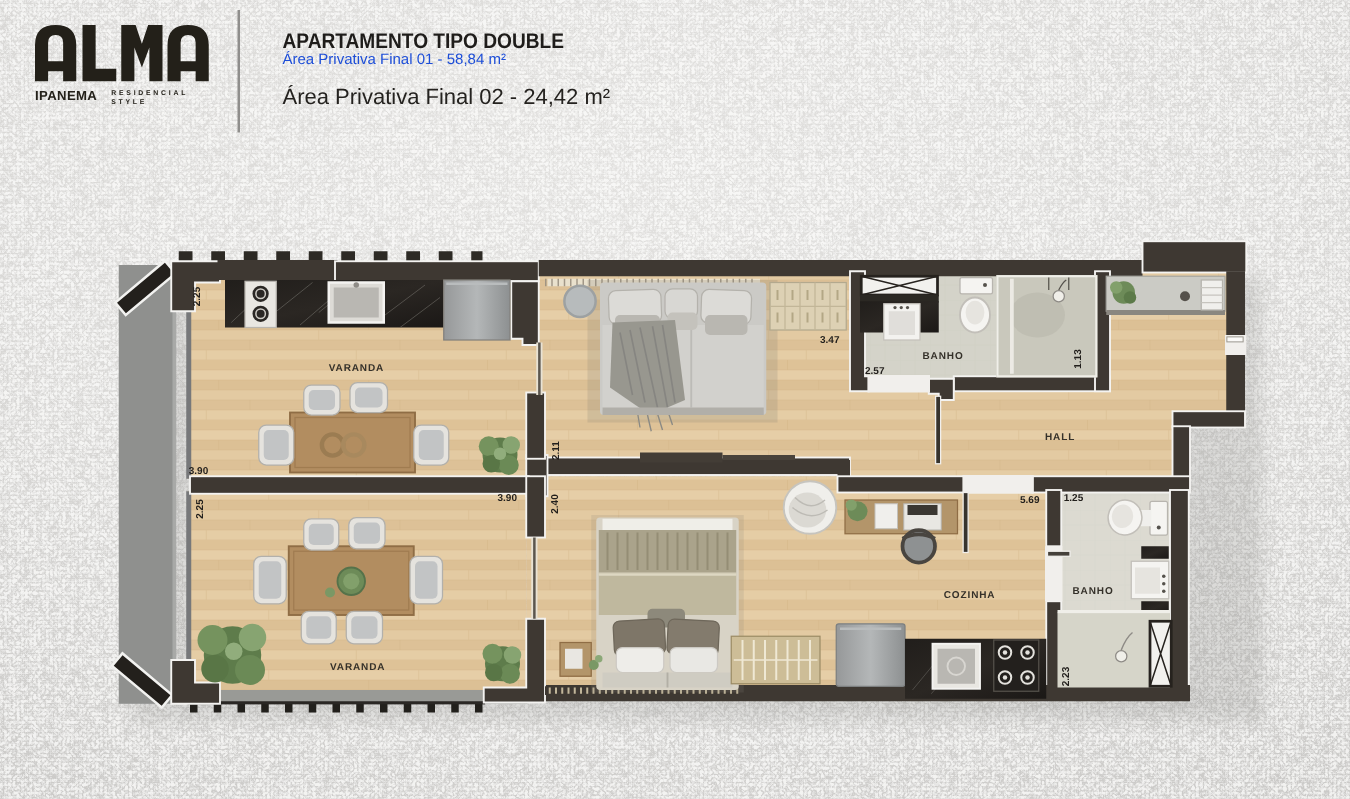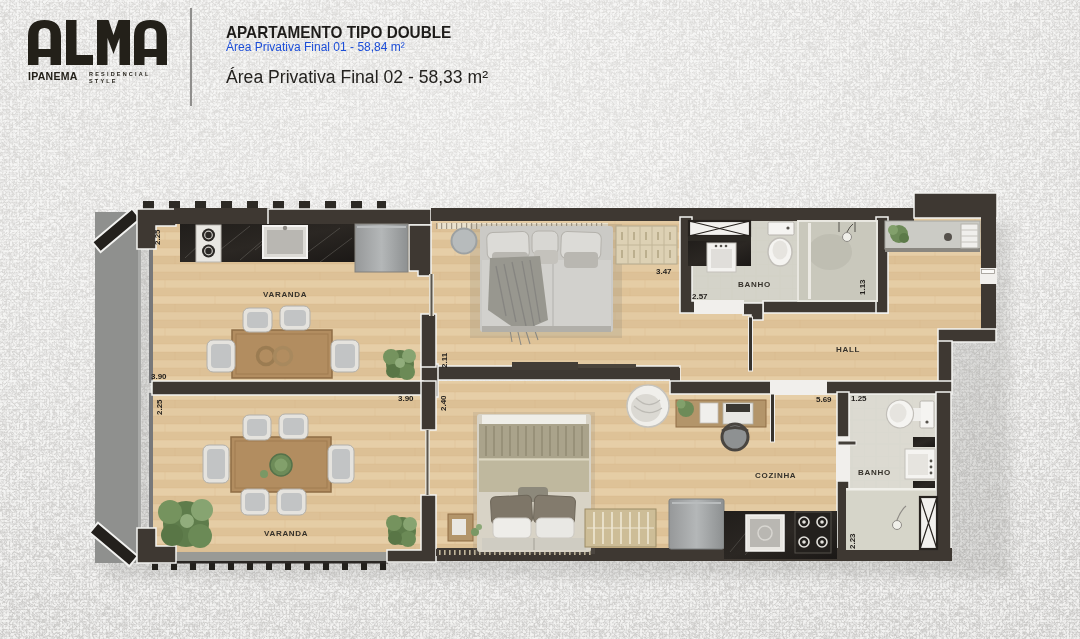--- a/index.html
+++ b/index.html
@@ -47,21 +47,21 @@
     </g>
     <text x="0" y="60" font-family="Liberation Sans, sans-serif" font-size="10.5" font-weight="bold" fill="#232019" letter-spacing="0.3">IPANEMA</text>
     <text x="61" y="56" font-family="Liberation Sans, sans-serif" font-size="5.5" font-weight="bold" fill="#232019" letter-spacing="2.2">RESIDENCIAL</text>
     <text x="61" y="63" font-family="Liberation Sans, sans-serif" font-size="5.5" font-weight="bold" fill="#232019" letter-spacing="2.2">STYLE</text>
   </svg>
 
   <div class="divider"></div>
 
   <div class="t1">APARTAMENTO TIPO DOUBLE</div>
   <div class="t2">Área Privativa Final 01 - 58,84 m²</div>
-  <div class="t3">Área Privativa Final 02 - 58,33 m²</div>
+  <div class="t3">Área Privativa Final 02 - 24,42 m²</div>
 </div>
 
 <svg id="plan" viewBox="0 0 1080 639">
   <defs>
     <pattern id="wood" width="120" height="48" patternUnits="userSpaceOnUse">
       <rect width="120" height="48" fill="#e1c79e"></rect>
       <rect y="0" width="120" height="8" fill="#dec297"></rect>
       <rect y="8" width="120" height="8" fill="#e6cea7"></rect>
       <rect y="16" width="120" height="8" fill="#dcc095"></rect>
       <rect y="24" width="120" height="8" fill="#e3caa2"></rect>

